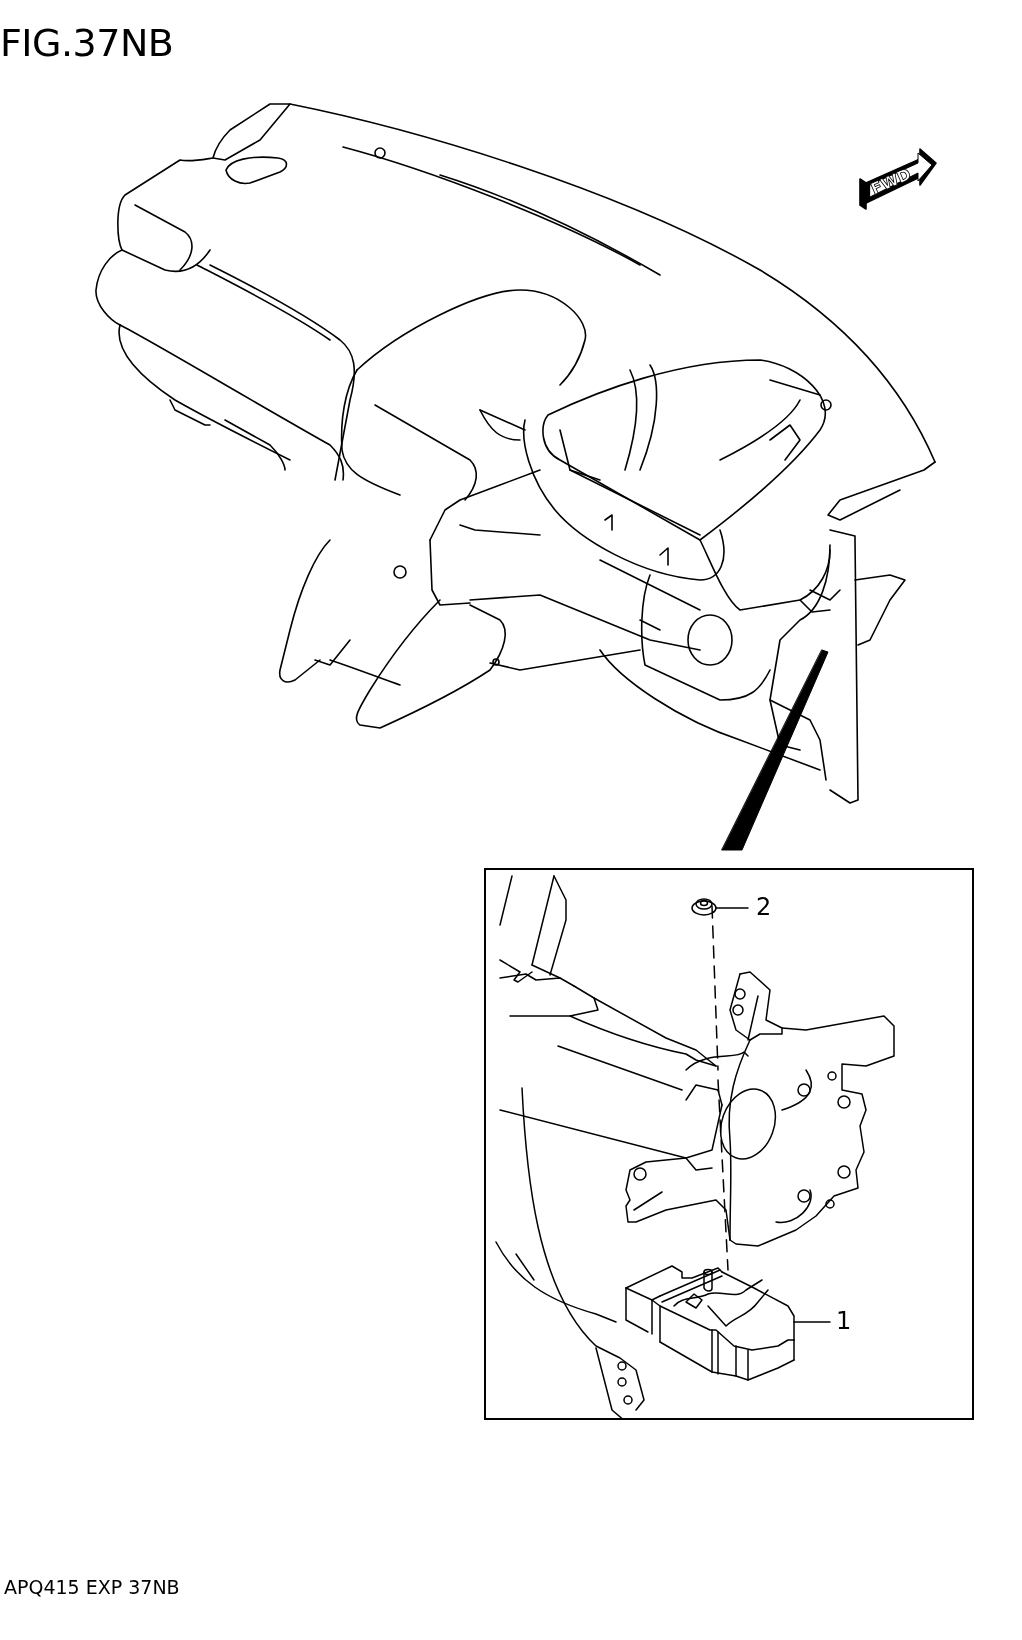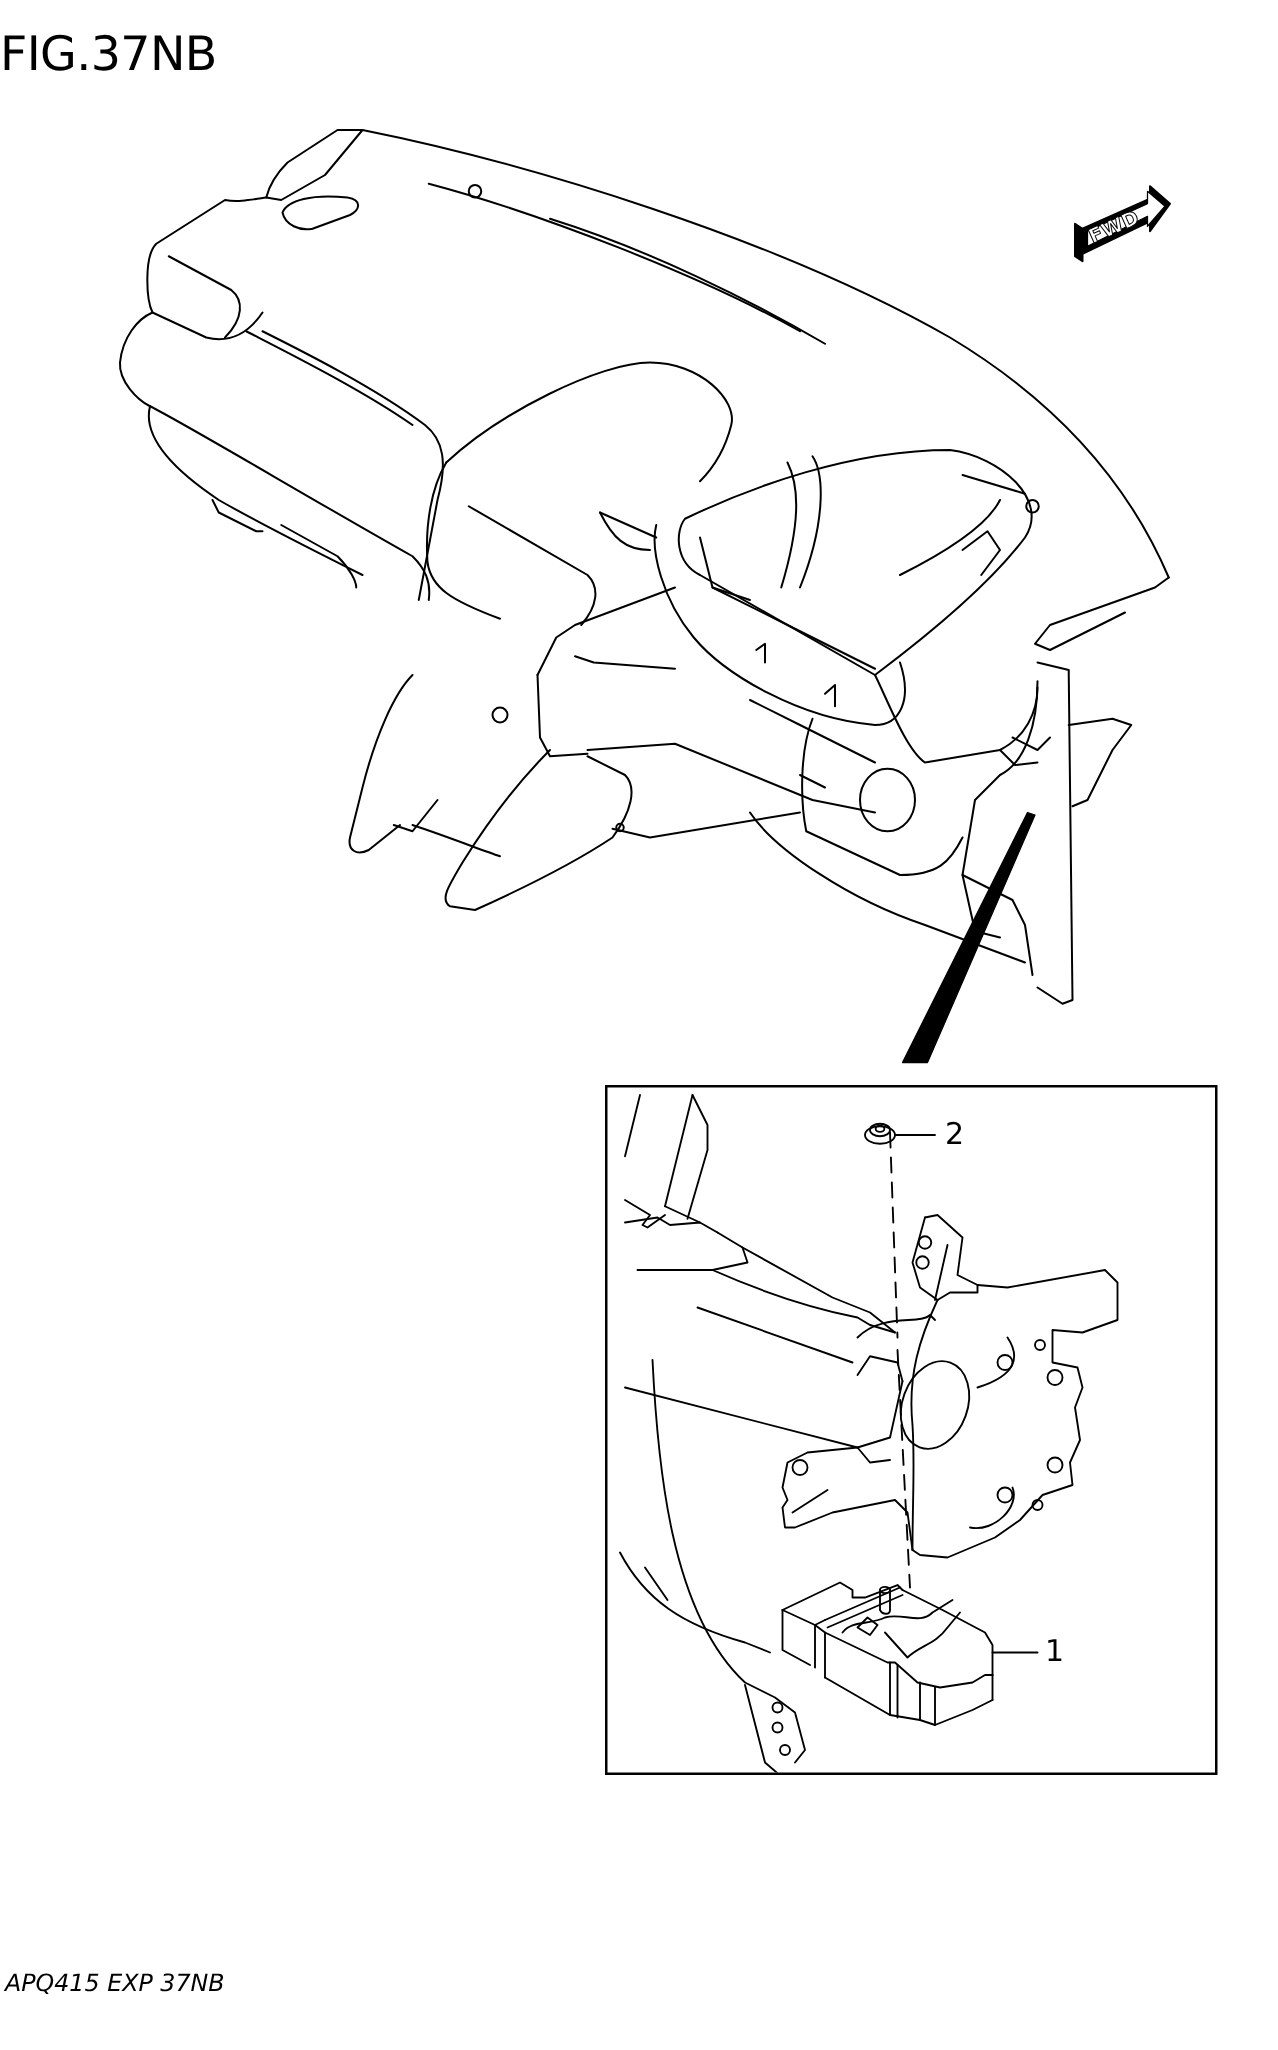--- a/index.html
+++ b/index.html
@@ -8,21 +8,21 @@
     .fig-title { position: absolute; left: 0; top: 2px; font-size: 38px; line-height: 44px;
                  letter-spacing: -0.5px; font-weight: normal; margin-top: 19px; }
     .main-drawing { position: absolute; left: 0; top: 0; width: 1022px; height: 880px; }
     .inset { position: absolute; left: 484px; top: 868px; width: 490px; height: 552px;
              border: 2px solid #000; box-sizing: border-box; background: #fff; overflow: hidden; }
     .inset svg { position: absolute; left: 0; top: 0; }
     .callout { position: absolute; font-size: 24px; line-height: 26px; }
     .callout-1 { left: 836px; top: 1308px; }
     .callout-2 { left: 756px; top: 894px; }
     .footer { position: absolute; left: 4px; top: 1573px; font-size: 19px; line-height: 29px; }
-    .footer div { white-space: nowrap; font-style: italic; }
+    .footer div { white-space: nowrap; }
     svg path, svg line, svg ellipse, svg circle, svg polyline, svg polygon { vector-effect: non-scaling-stroke; }
   </style>
 </head>
 <body>
 
 <div class="fig-title">FIG.37NB</div>
 
 <svg class="main-drawing" width="1022" height="880" viewBox="0 0 1022 880" fill="none" stroke="#000" stroke-width="1.6" stroke-linecap="round" stroke-linejoin="round">
 
   <path d="M290 104 C 420 130, 620 190, 760 270 C 840 318, 900 380, 935 462"></path>

